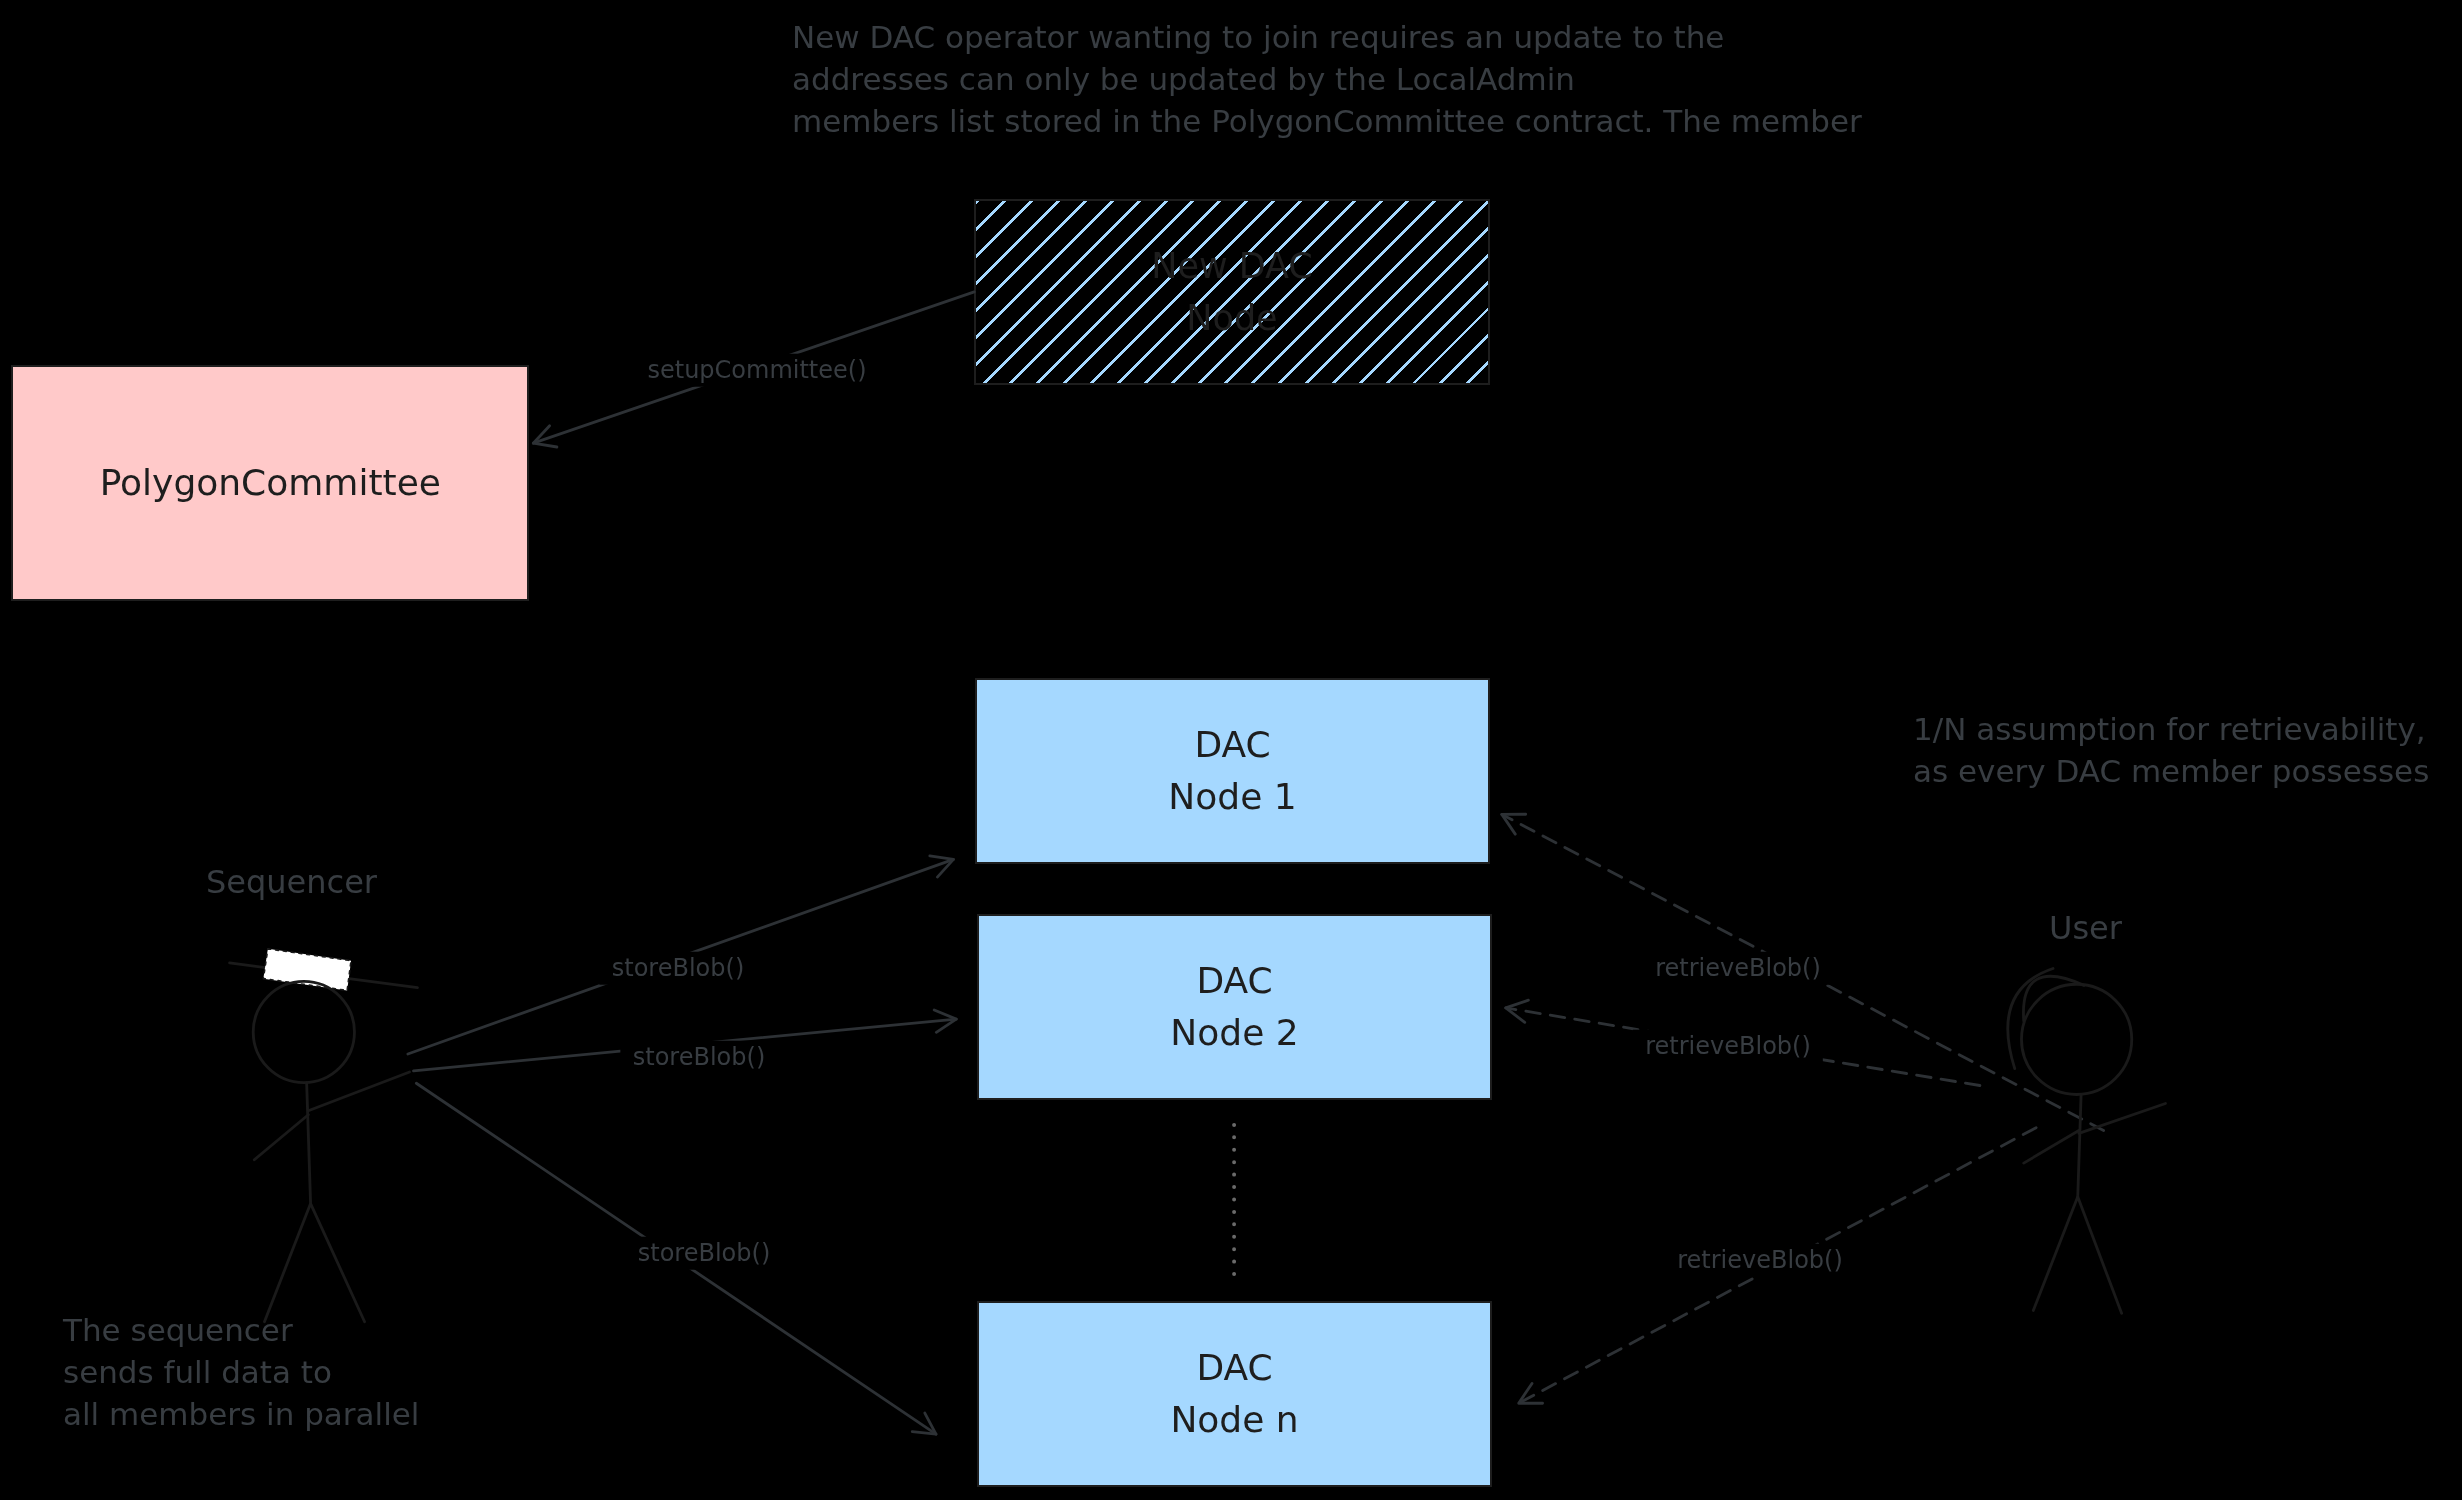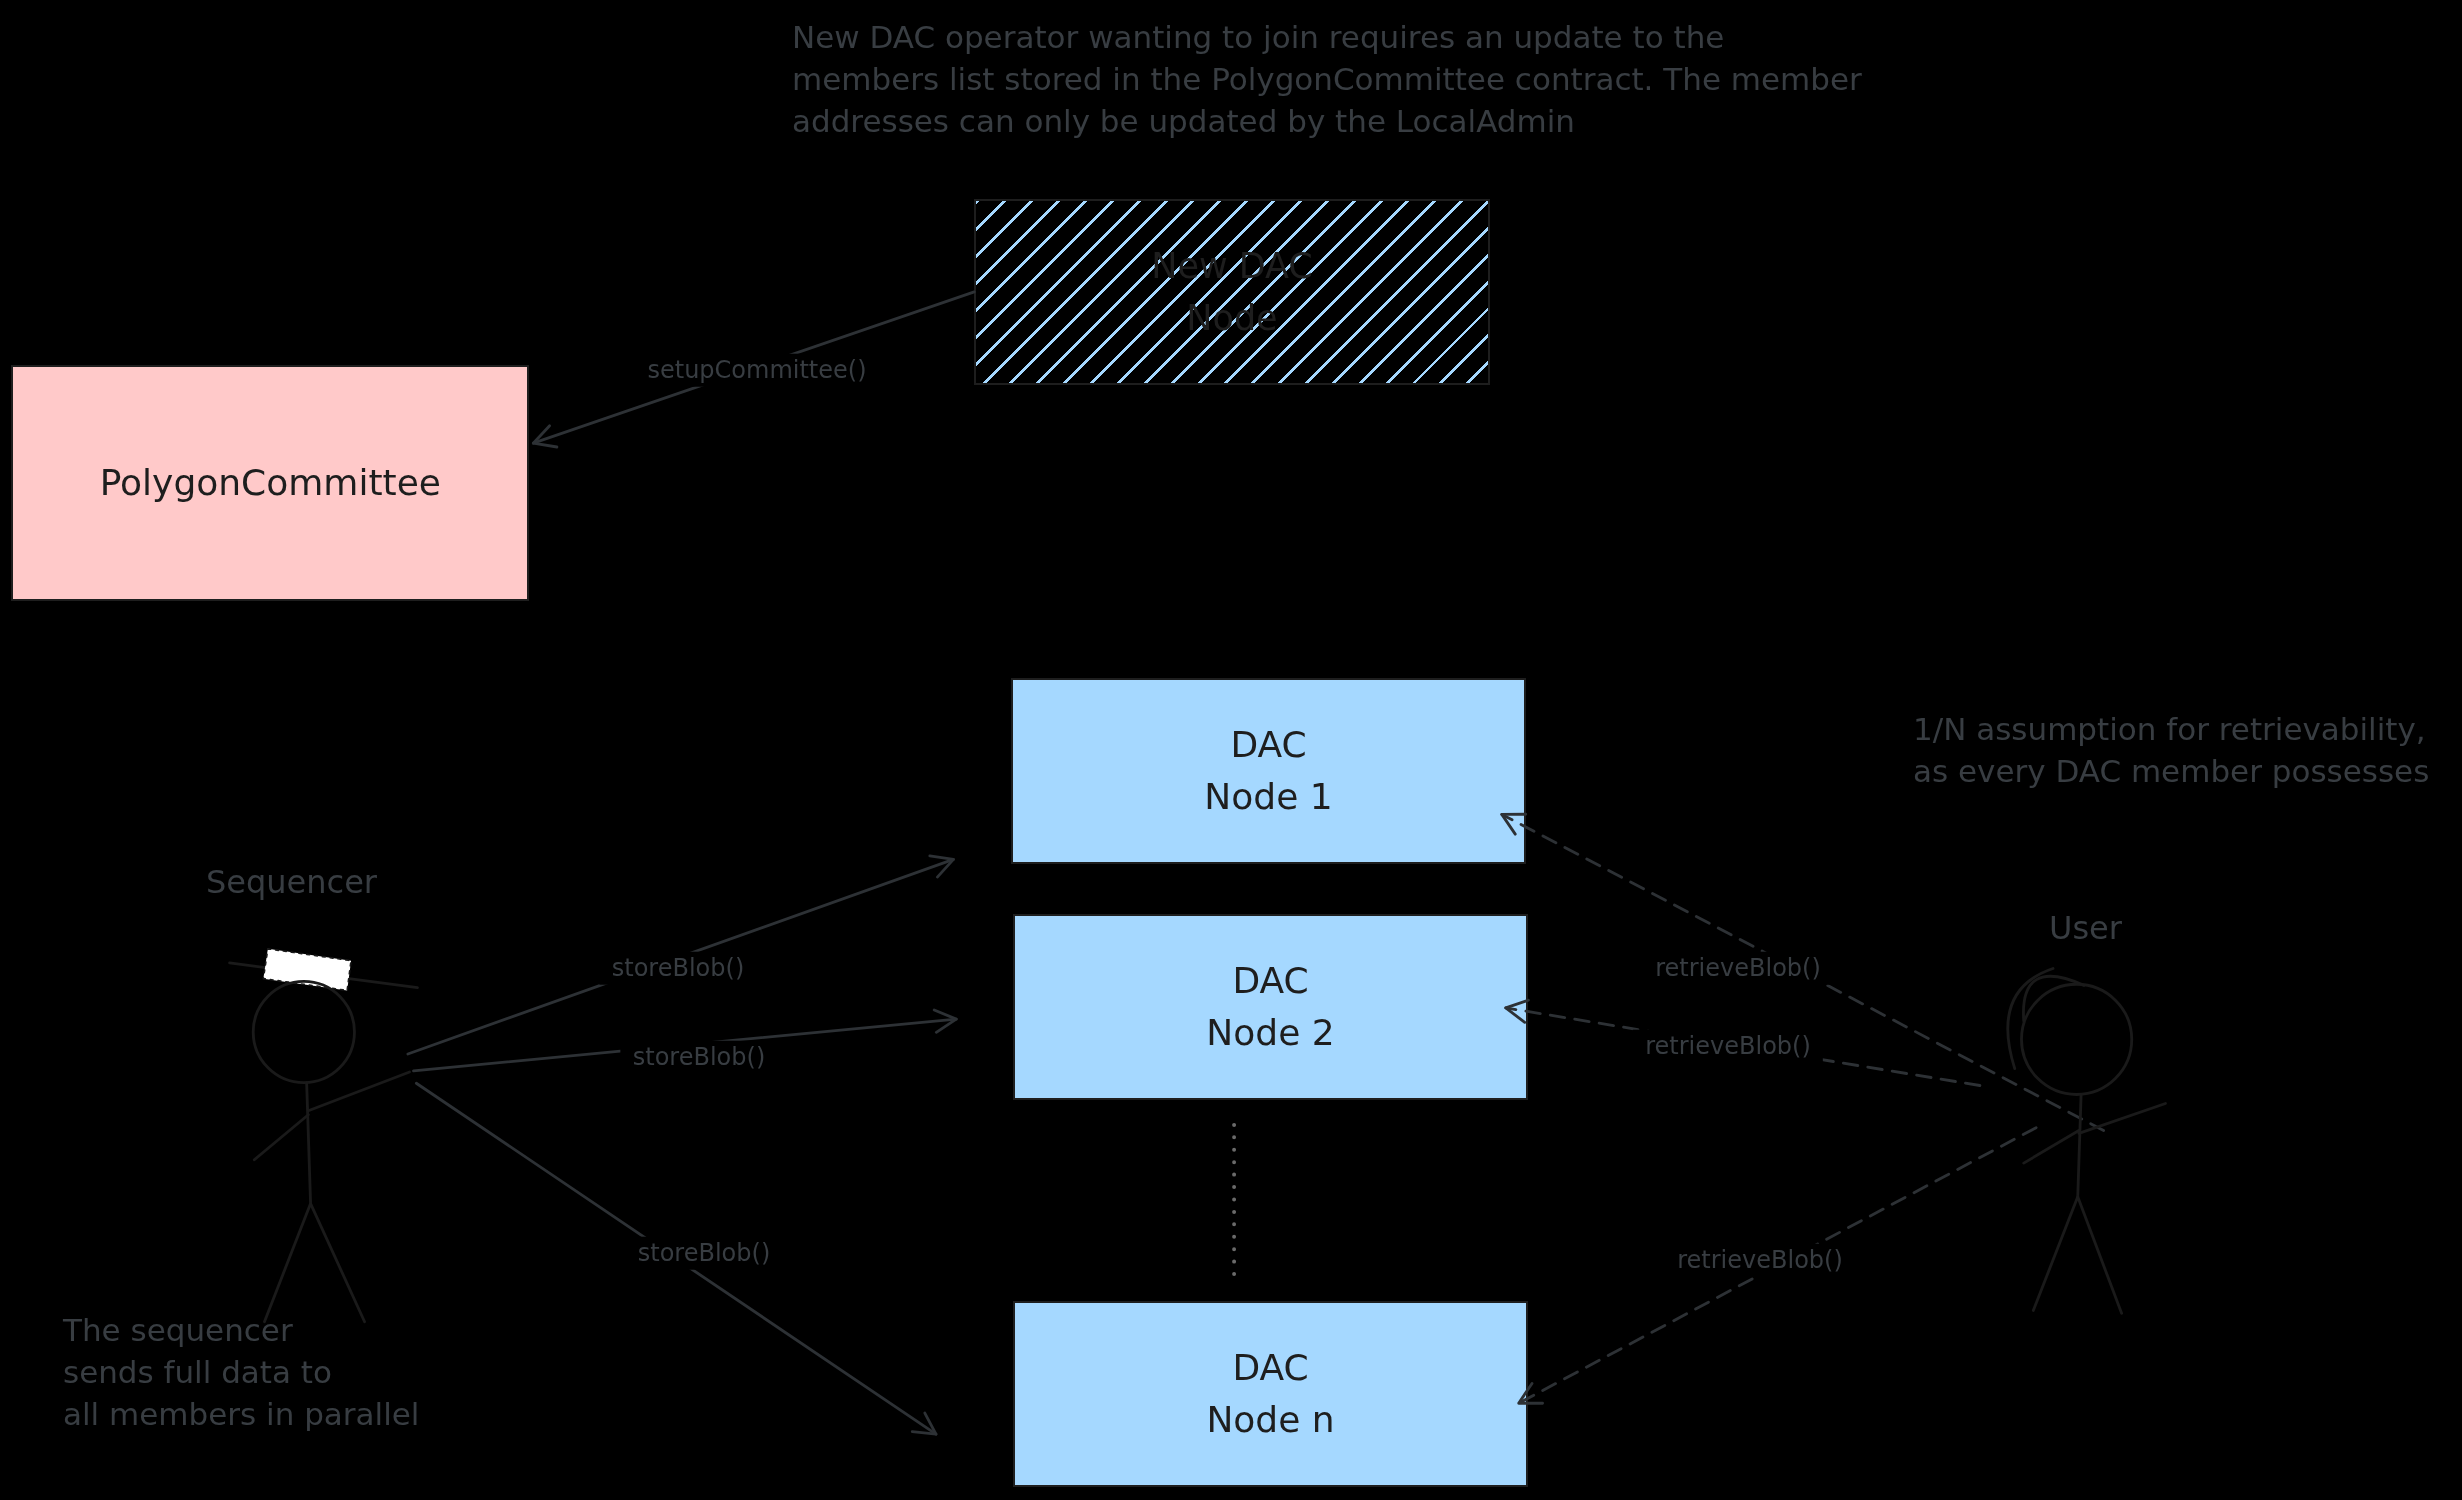--- a/index.html
+++ b/index.html
@@ -26,42 +26,42 @@
     position:absolute;transform:translate(-50%,-50%);
     color:var(--annotation-text);font-size:24px;white-space:nowrap;
     background:var(--background);padding:2.3px 12.4px;z-index:3;
   }
   .node{
     position:absolute;display:flex;flex-direction:column;align-items:center;justify-content:center;
     text-align:center;color:var(--node-text);font-size:36px;line-height:52px;
     border:2.3px solid var(--node-border);box-sizing:border-box;z-index:1;
   }
   .node.pink{background:var(--pink-fill);}
-  .node.blue{background:var(--blue-fill);margin-left:36px;}
+  .node.blue{background:var(--blue-fill);}
   .node.hatch{
     background:repeating-linear-gradient(135deg, var(--blue-fill) 0 2.8px, transparent 2.8px 19px);
     font-size:35px;
   }
   svg.overlay{position:absolute;left:0;top:0;z-index:2;}
   .stroke{stroke:var(--arrow-stroke);stroke-width:5;fill:none;stroke-linecap:round;}
   .dashed{stroke-dasharray:26 18;}
   .dots{stroke:var(--dots-stroke);stroke-width:7;stroke-dasharray:0.1 22;stroke-linecap:round;fill:none;}
   .figure{stroke:var(--figure-stroke);stroke-width:5;fill:none;stroke-linecap:round;stroke-linejoin:round;}
   .marker-path{fill:none;stroke:var(--arrow-stroke);stroke-width:2;stroke-linecap:round;stroke-linejoin:round;}
   .hat{fill:var(--hat-fill);stroke:var(--figure-stroke);stroke-width:3;stroke-dasharray:5 9;}
 </style>
 </head>
 <body>
 
 <div class="canvas">
 
   <div class="note" style="left:792px;top:15.8px;">
     <div>New DAC operator wanting to join requires an update to the</div>
+    <div>addresses can only be updated by the LocalAdmin</div>
     <div>members list stored in the PolygonCommittee contract. The member</div>
-    <div>addresses can only be updated by the LocalAdmin</div>
   </div>
 
   <div class="note" style="left:1913px;top:708px;">
     <div>1/N assumption for retrievability,</div>
     <div>as every DAC member possesses</div>
   </div>
 
   <div class="note" style="left:63px;top:1309px;">
     <div>The sequencer</div>
     <div>sends full data to</div>

